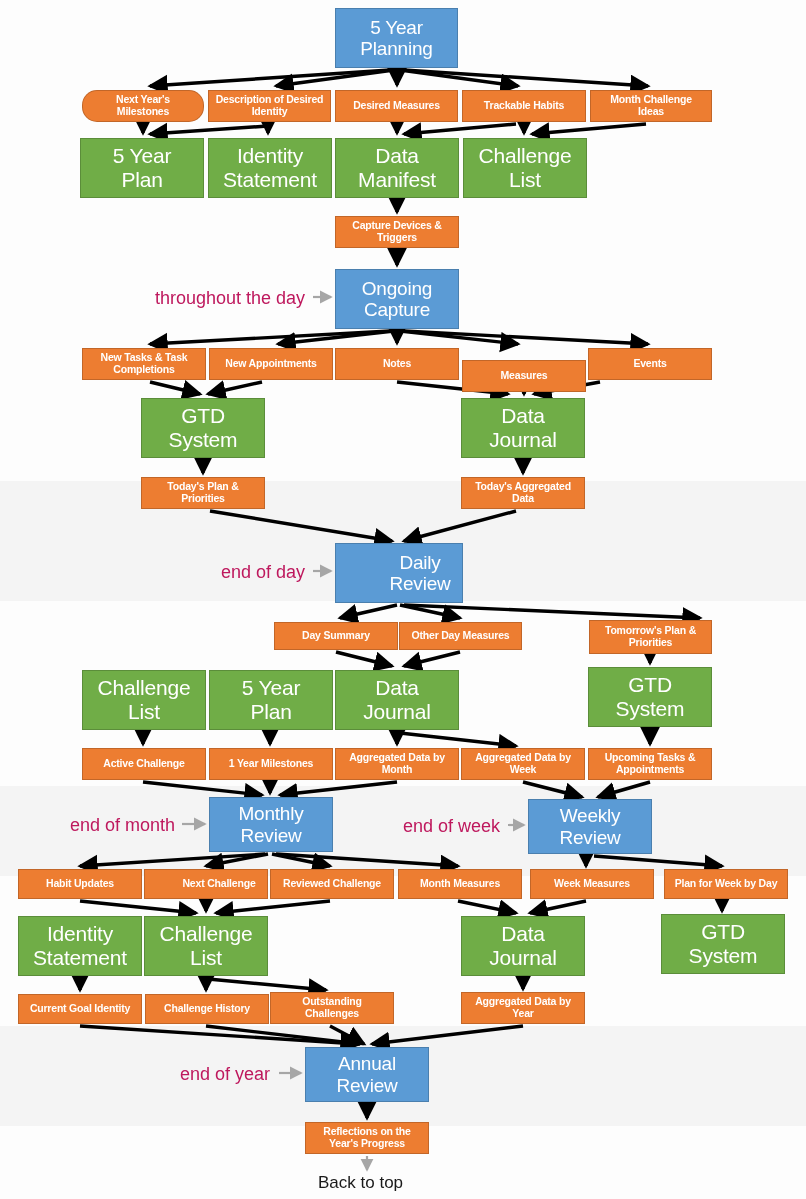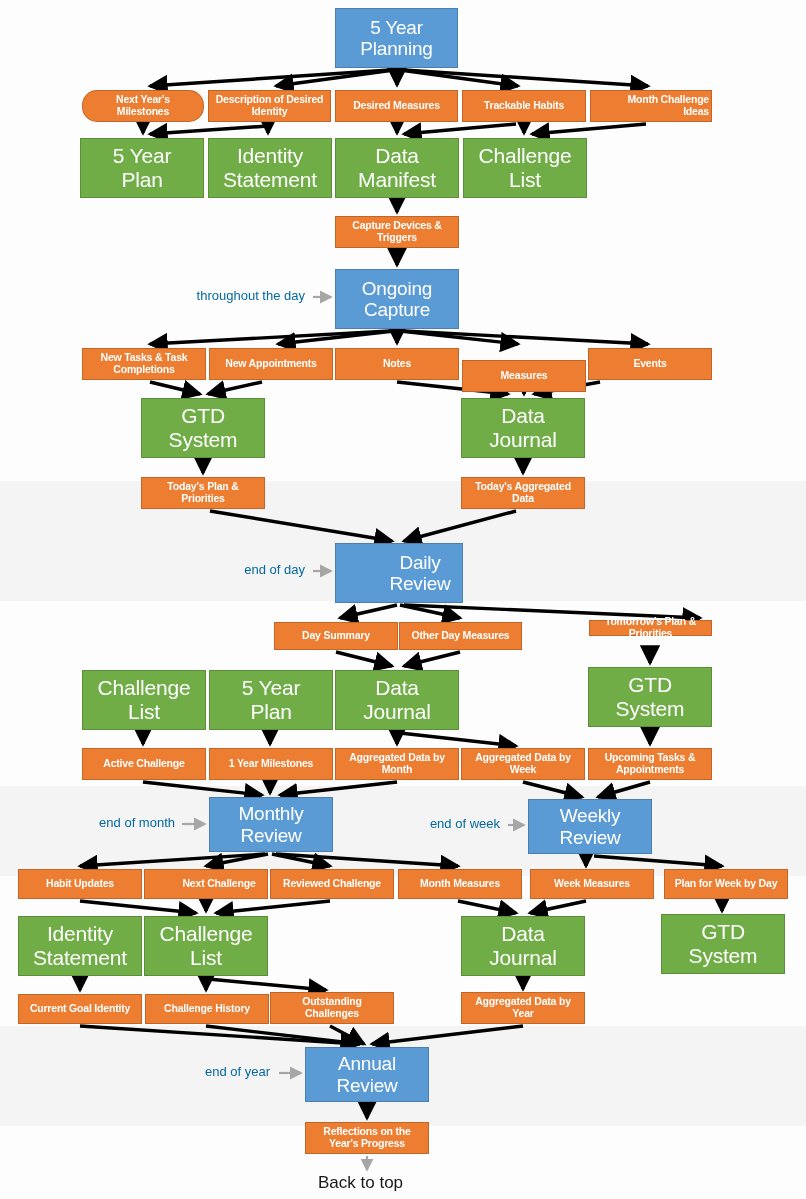--- a/index.html
+++ b/index.html
@@ -40,22 +40,22 @@
   }
   .blue{background:#5B9BD5;font-size:19px;}
   .green{background:#70AD47;font-size:21px;}
   .orange{background:#ED7D31;font-size:10.5px;font-weight:bold;}
 
   .blue .txt,.green .txt{display:block;}
   .node .txt{width:100%;}
 
   .cue{
     position:absolute;
-    font-size:13px;
-    color:#0369a1;
+    font-size:18px;
+    color:#be185d;
     white-space:nowrap;
     text-align:right;
   }
   .backtop{
     position:absolute;
     font-size:17px;
     color:#1a1a1a;
     white-space:nowrap;
   }
 </style>
@@ -185,21 +185,21 @@
       </div>
       <div class="node orange" style="left: 208px; top: 90px; width: 123px; height: 32px;">
         <span class="txt">Description of Desired<br>Identity</span>
       </div>
       <div class="node orange" style="left: 335px; top: 90px; width: 123px; height: 32px;">
         <span class="txt">Desired Measures</span>
       </div>
       <div class="node orange" style="left: 462px; top: 90px; width: 124px; height: 32px;">
         <span class="txt">Trackable Habits</span>
       </div>
-      <div class="node orange" style="left: 590px; top: 90px; width: 122px; height: 32px; text-align: right;">
+      <div class="node orange" style="left: 590px; top: 90px; width: 122px; height: 32px;">
         <span class="txt">Month Challenge<br>Ideas</span>
       </div>
       <div class="node green" style="left: 80px; top: 138px; width: 124px; height: 60px;">
         <span class="txt">5 Year<br>Plan</span>
       </div>
       <div class="node green" style="left: 208px; top: 138px; width: 124px; height: 60px;">
         <span class="txt">Identity<br>Statement</span>
       </div>
       <div class="node green" style="left: 335px; top: 138px; width: 124px; height: 60px;">
         <span class="txt">Data<br>Manifest</span>
@@ -242,21 +242,21 @@
       </div>
       <div class="node blue" style="left: 335px; top: 543px; width: 128px; height: 60px; padding-left: 44px;">
         <span class="txt">Daily<br>Review</span>
       </div>
       <div class="node orange" style="left: 274px; top: 622px; width: 124px; height: 28px; justify-content: center;">
         <span class="txt">Day Summary</span>
       </div>
       <div class="node orange" style="left: 399px; top: 622px; width: 123px; height: 28px;">
         <span class="txt">Other Day Measures</span>
       </div>
-      <div class="node orange" style="left: 589px; top: 620px; width: 123px; height: 16px;">
+      <div class="node orange" style="left: 589px; top: 620px; width: 123px; height: 34px;">
         <span class="txt">Tomorrow's Plan &amp;<br>Priorities</span>
       </div>
       <div class="node green" style="left: 82px; top: 670px; width: 124px; height: 60px;">
         <span class="txt">Challenge<br>List</span>
       </div>
       <div class="node green" style="left: 209px; top: 670px; width: 124px; height: 60px;">
         <span class="txt">5 Year<br>Plan</span>
       </div>
       <div class="node green" style="left: 335px; top: 670px; width: 124px; height: 60px;">
         <span class="txt">Data<br>Journal</span>

